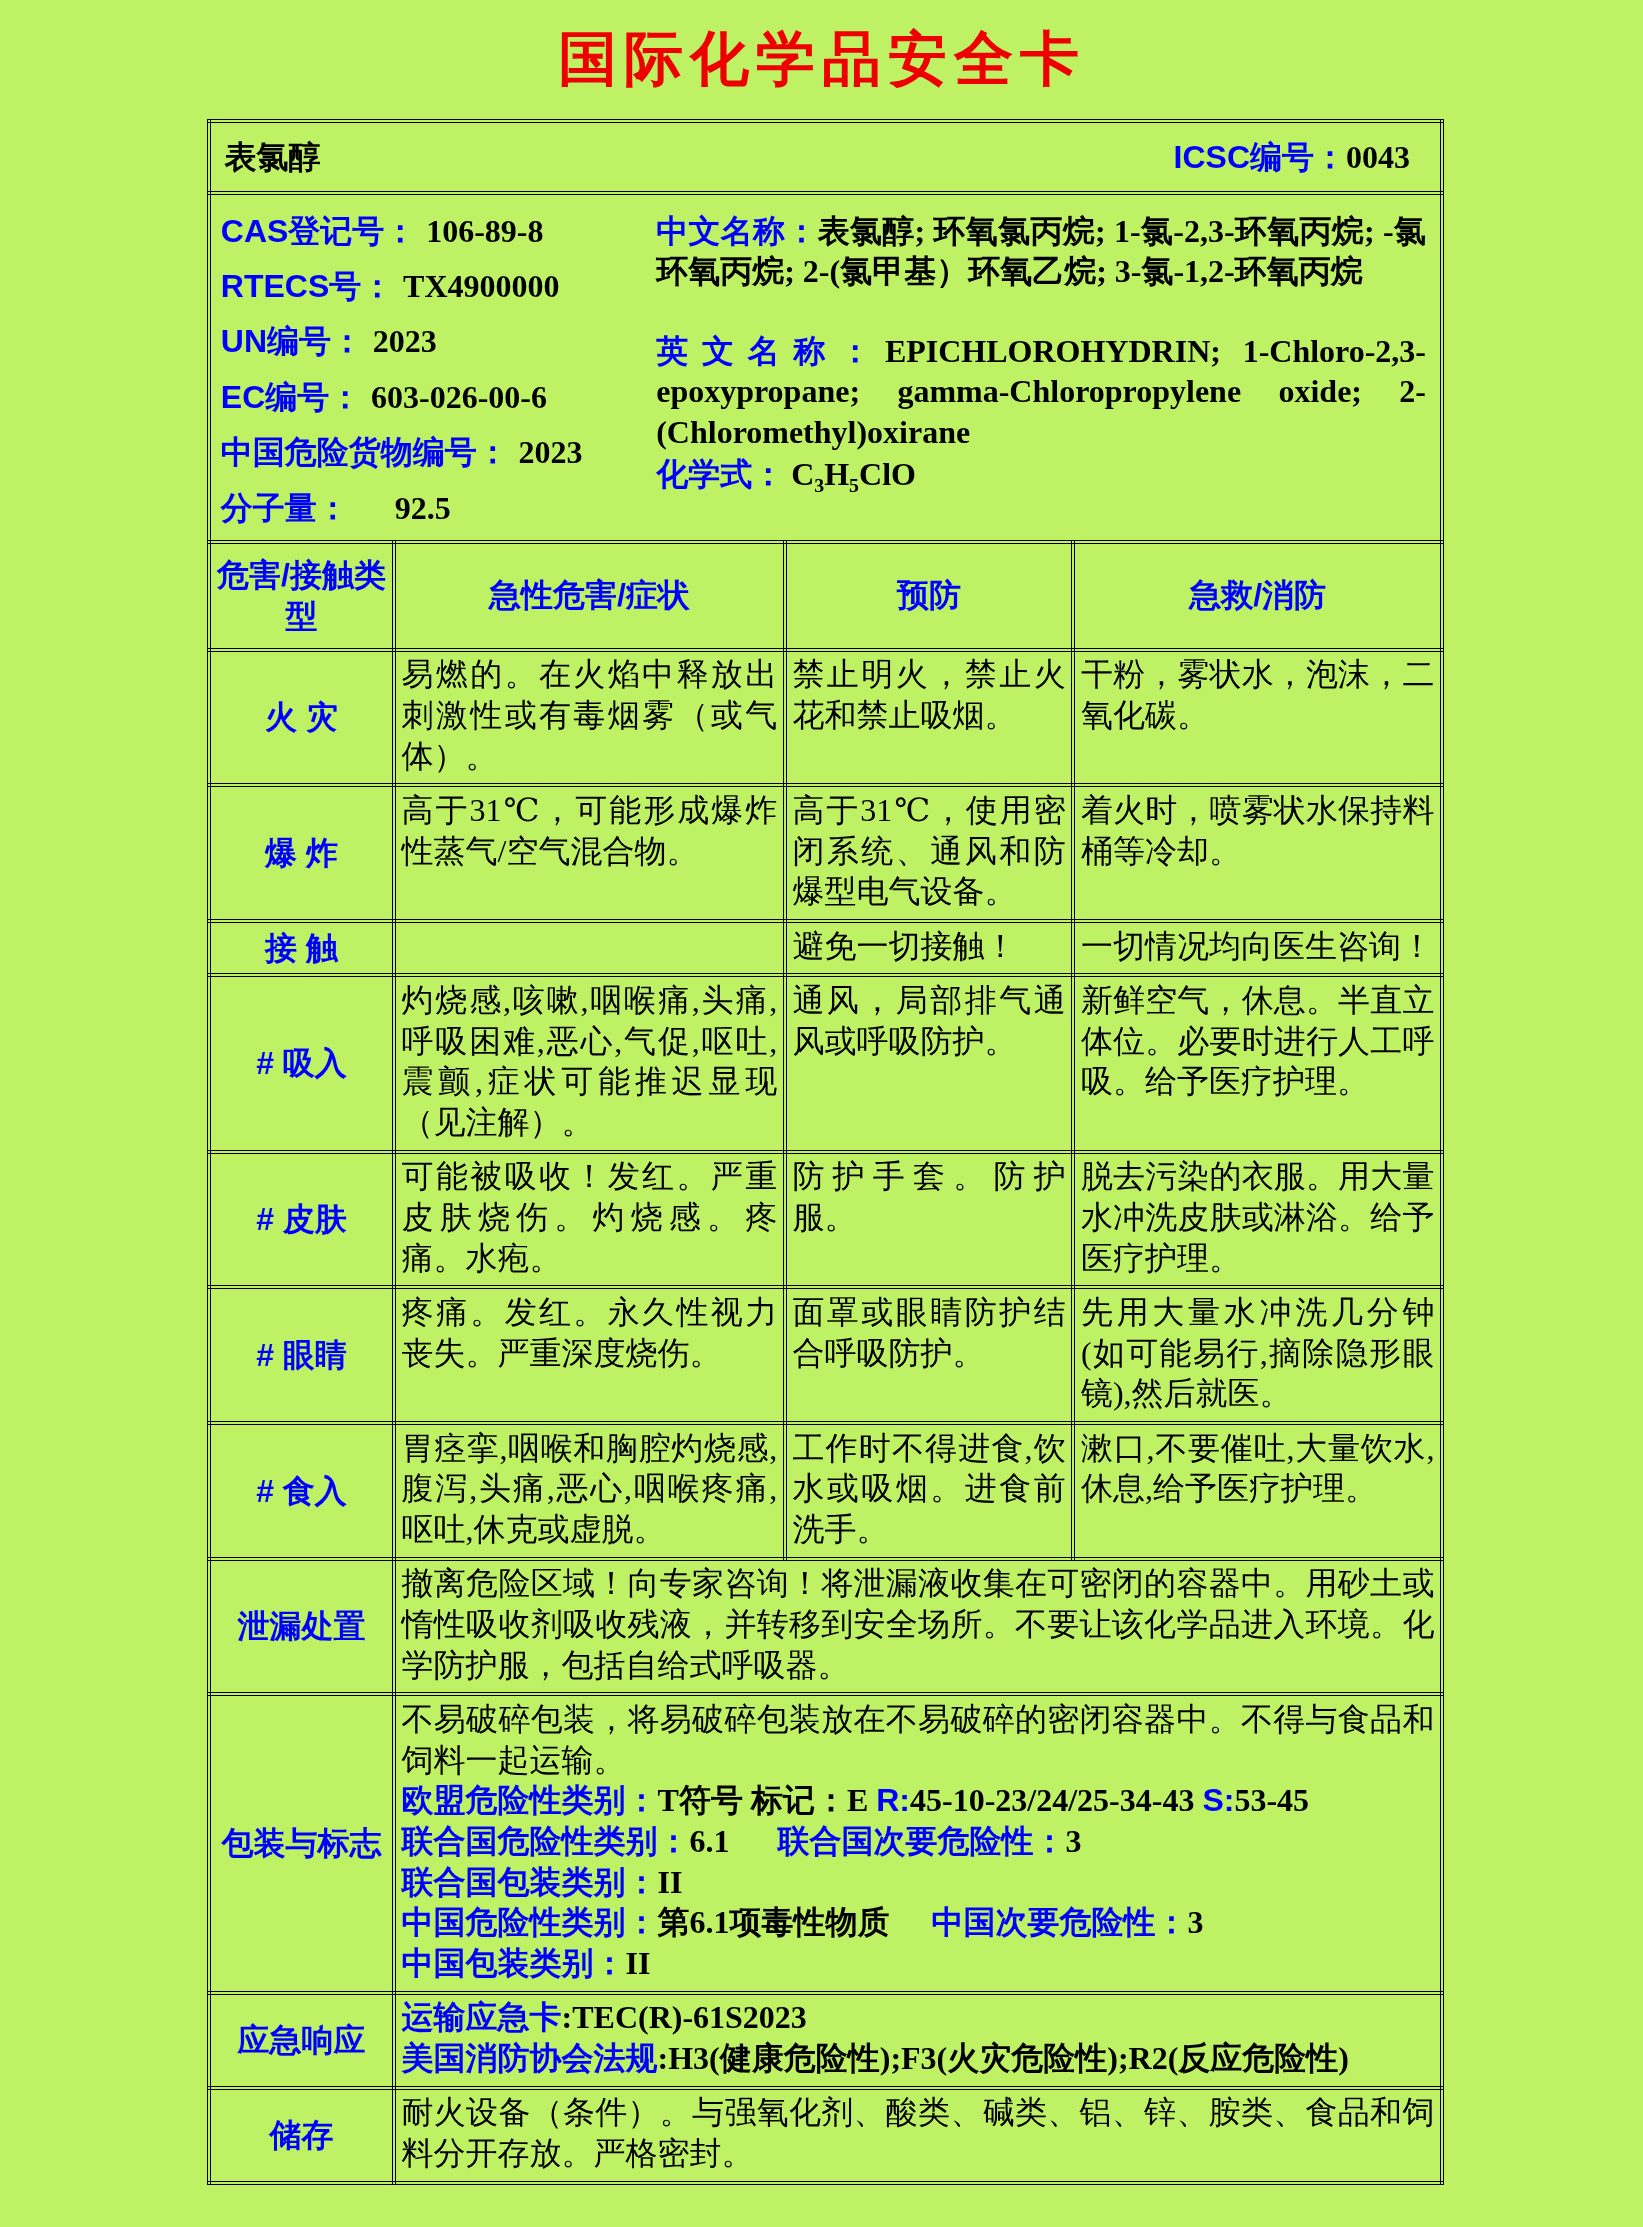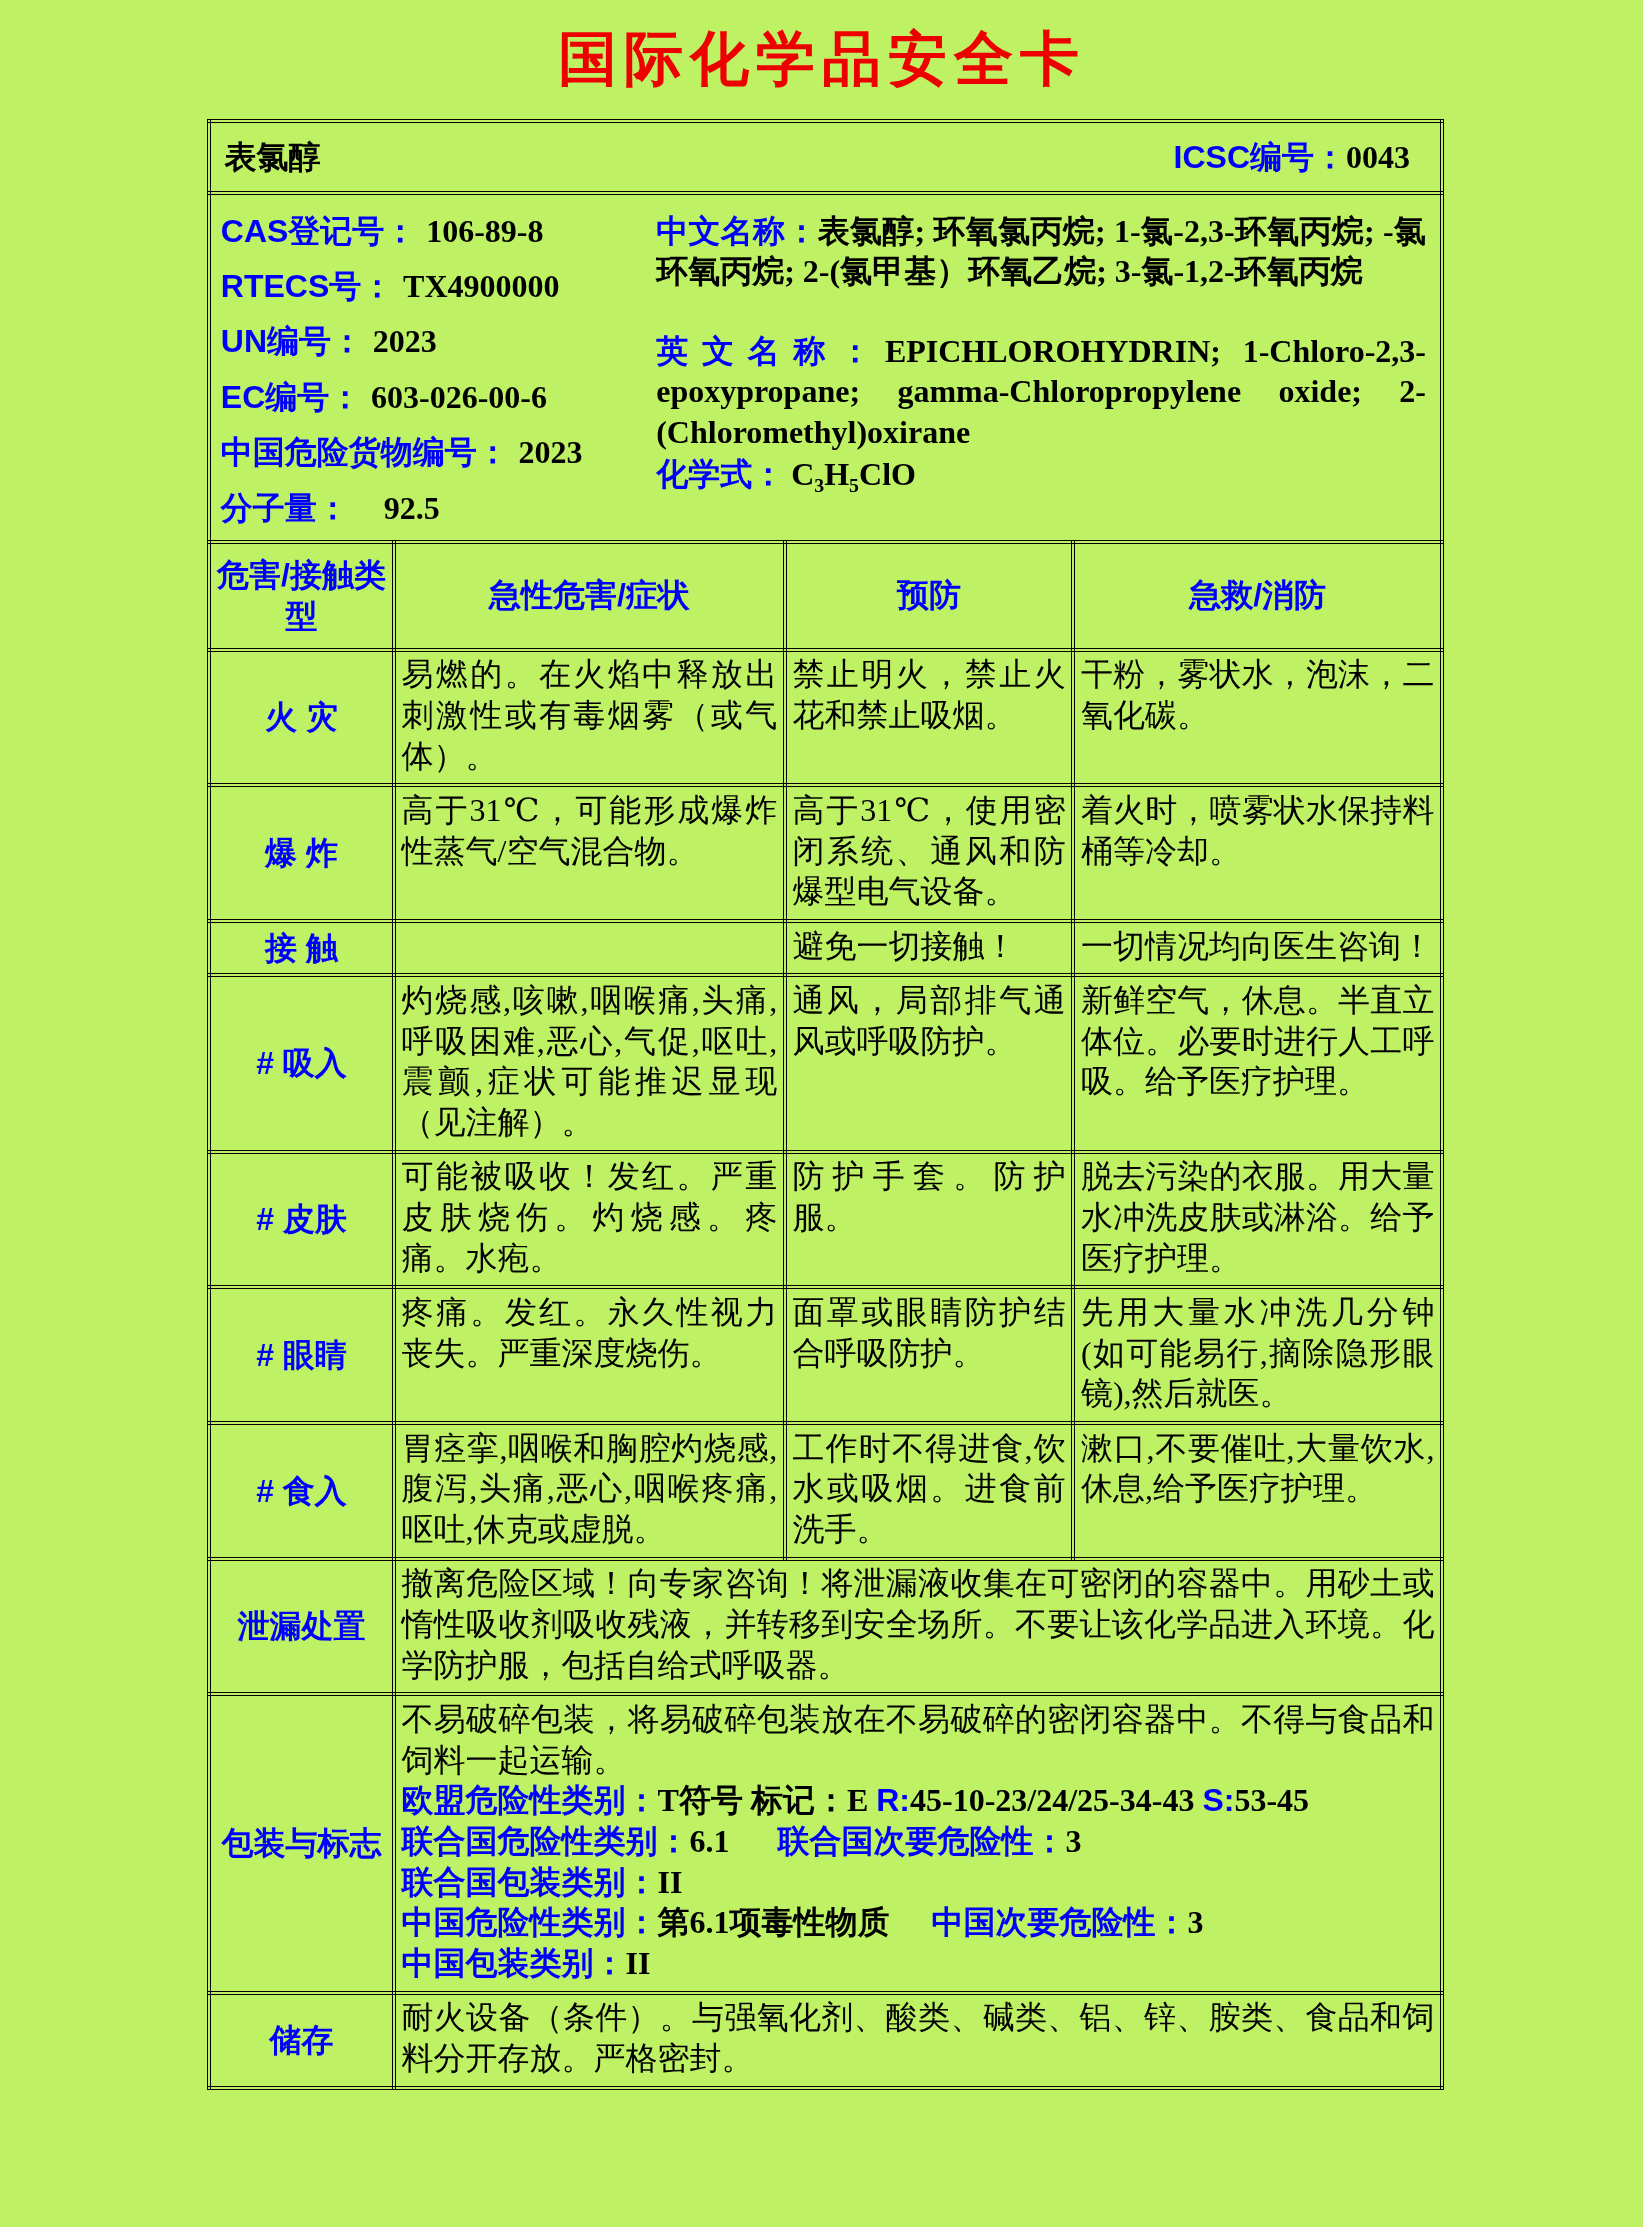--- a/index.html
+++ b/index.html
@@ -32,21 +32,21 @@
   }
 
   
   .id-cell { padding:15.4px 9.8px 12.6px 9.8px; vertical-align:top; }
   .id-flex { display:flex; width:100%; }
   .id-left { width:36%; display:flex; flex-direction:column; }
   .id-right { flex:1; display:flex; flex-direction:column; padding-right:4.2px; }
   .id-line { font-size:32px; line-height:1.25; margin-bottom:15.4px; white-space:nowrap; }
   .id-line .val { margin-left:9.8px; }
   .mw-line { margin-top:auto; margin-bottom:0; }
-  .mw-line .val { margin-left:35px; }
+  .mw-line .val { margin-left:46px; }
   .name-para { font-size:32px; line-height:1.27; text-align:justify; }
   .en-para { margin-top:39px; }
   .formula-line { font-size:32px; line-height:1.3; margin-top:1.4px; }
   .formula-line .val { margin-left:7px; }
   sub { font-size:0.62em; }
 
   
   .hz-tbl td { font-size:32px; line-height:1.27; }
   .hdr-cell {
     text-align:center; vertical-align:middle; padding:11.2px 2.8px;
@@ -181,20 +181,27 @@
         <td class="body-cell" colspan="3">
           <div class="pk-line">不易破碎包装，将易破碎包装放在不易破碎的密闭容器中。不得与食品和饲料一起运输。</div>
           <div class="pk-line"><span class="blue">欧盟危险性类别：</span><span class="serifv">T符号 标记：E </span><span class="blue">R:</span><span class="serifv">45-10-23/24/25-34-43 </span><span class="blue">S:</span><span class="serifv">53-45</span></div>
           <div class="pk-line"><span class="blue">联合国危险性类别：</span><span class="serifv">6.1</span><span class="blue gap-lg">联合国次要危险性：</span><span class="serifv">3</span></div>
           <div class="pk-line"><span class="blue">联合国包装类别：</span><span class="serifv">II</span></div>
           <div class="pk-line"><span class="blue">中国危险性类别：</span><span class="serifv">第6.1项毒性物质</span><span class="blue gap-sm">中国次要危险性：</span><span class="serifv">3</span></div>
           <div class="pk-line"><span class="blue">中国包装类别：</span><span class="serifv">II</span></div>
         </td>
       </tr>
 
+      <tr>
+        <td class="lbl-cell"><span class="blue">应急响应</span></td>
+        <td class="body-cell" colspan="3">
+          <div class="pk-line"><span class="blue">运输应急卡</span><span class="serifv">:TEC(R)-61S2023</span></div>
+          <div class="pk-line"><span class="blue">美国消防协会法规</span><span class="serifv">:H3(健康危险性);F3(火灾危险性);R2(反应危险性)</span></div>
+        </td>
+      </tr>
 
       <tr>
         <td class="lbl-cell"><span class="blue">储存</span></td>
         <td class="body-cell" colspan="3">耐火设备（条件）。与强氧化剂、酸类、碱类、铝、锌、胺类、食品和饲料分开存放。严格密封。</td>
       </tr>
 
       </tbody>
     </table>
 
   </div>

